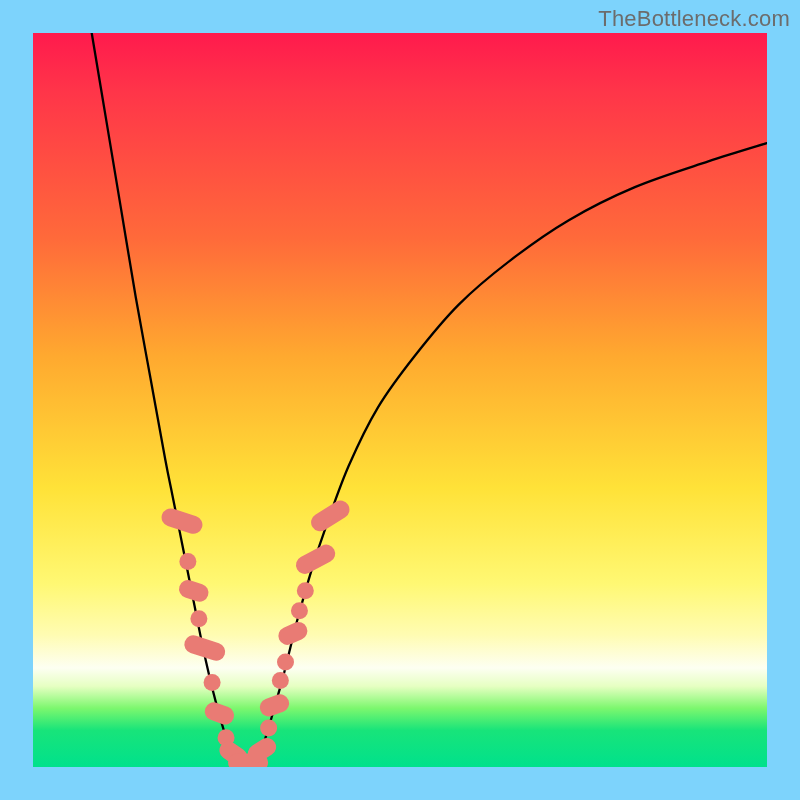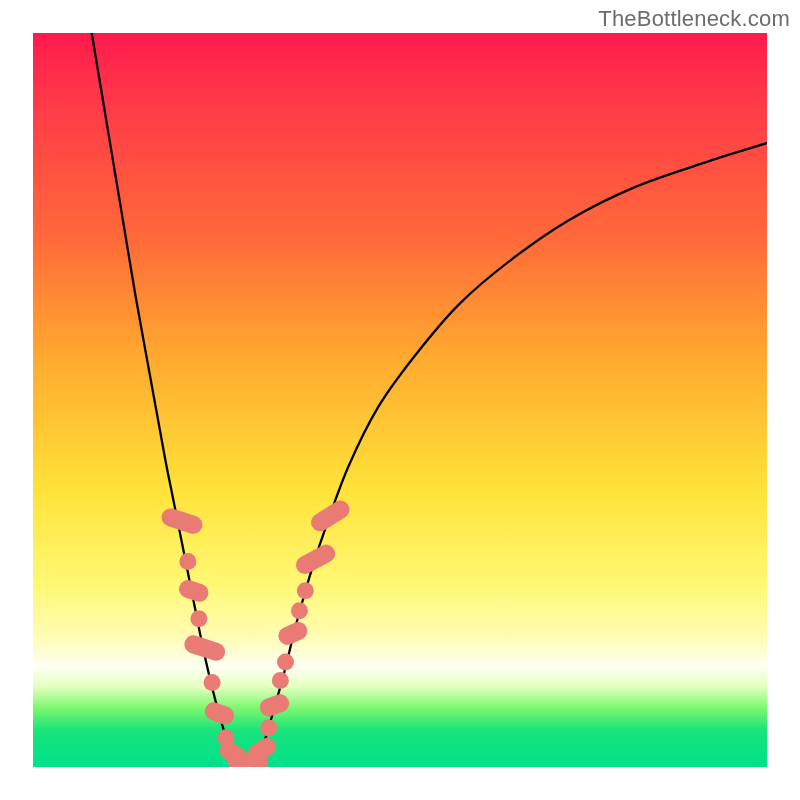--- a/index.html
+++ b/index.html
@@ -7,21 +7,21 @@
     padding: 0;
     width: 800px;
     height: 800px;
     overflow: hidden;
     background: #000;
     font-family: Arial, Helvetica, sans-serif;
   }
   .frame {
     position: absolute;
     inset: 0;
-    background: #ffffff;
+    background: #7dd3fc;
   }
   .plot-area {
     position: absolute;
     left: 33px;
     top: 33px;
     width: 734px;
     height: 734px;
     overflow: hidden;
   }
   .gradient-bg {

